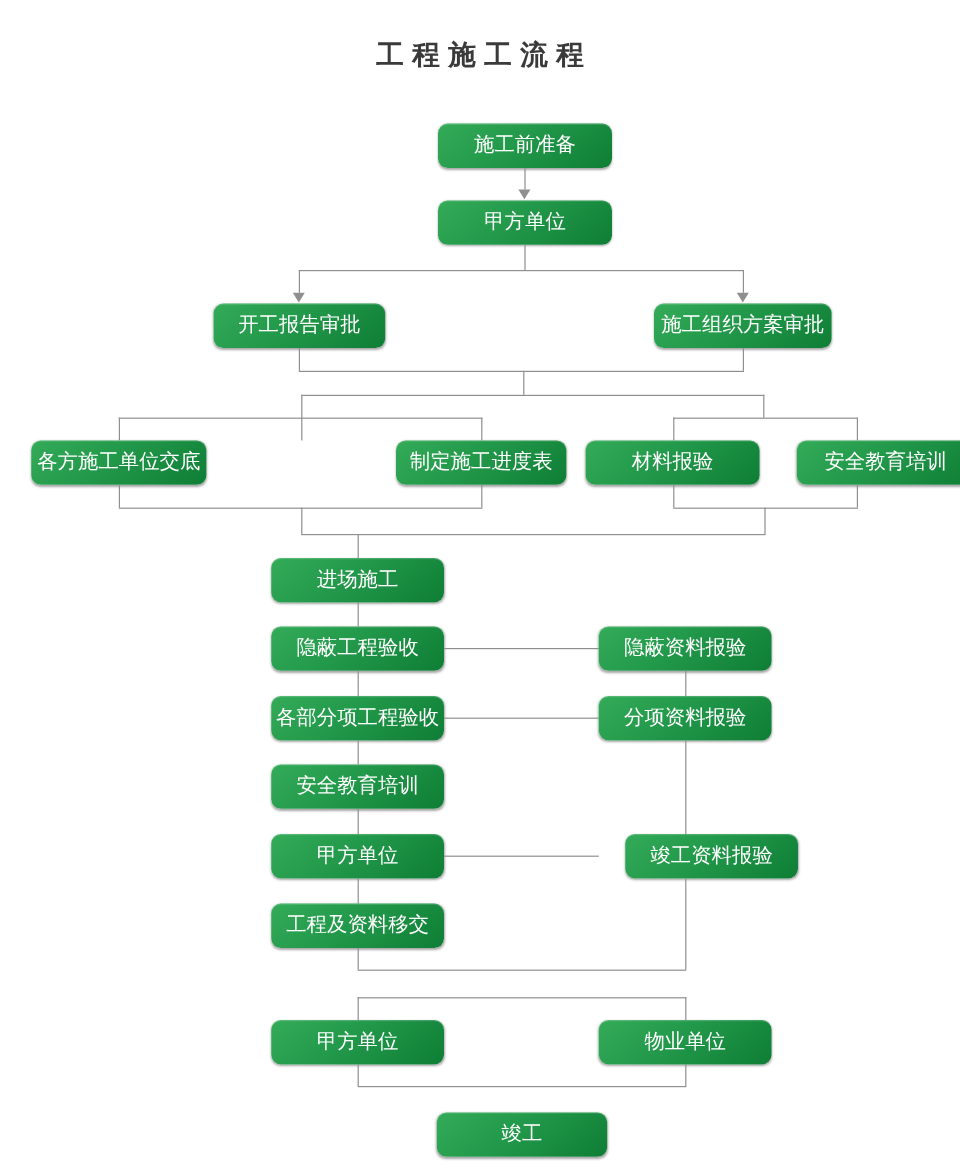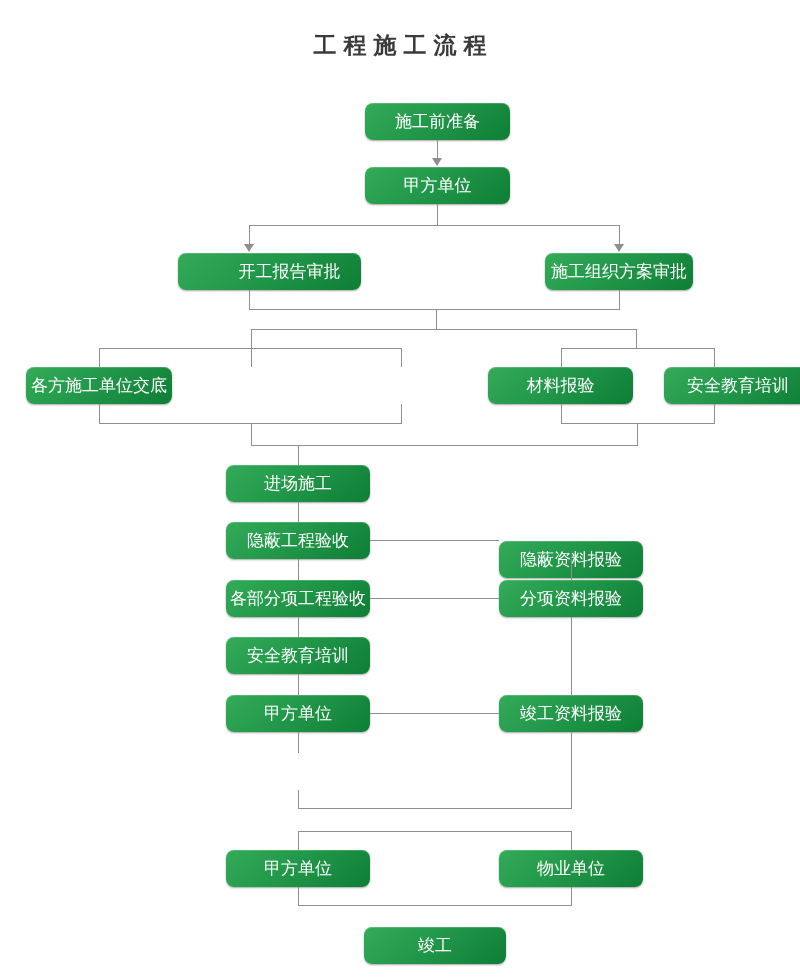--- a/index.html
+++ b/index.html
@@ -29,33 +29,35 @@
 </style>
 </head>
 <body>
 
 <div id="canvas">
 
   <div class="title">工程施工流程</div>
 
   <div class="node" style="left:365px;top:103px;width:145px;">施工前准备</div>
   <div class="node" style="left:365px;top:167px;width:145px;">甲方单位</div>
-  <div class="node" style="left:178px;top:253px;width:143px;padding-left:40px;">开工报告审批</div>
+  <div class="node" style="left:178px;top:253px;width:143px;">开工报告审批</div>
   <div class="node" style="left:545px;top:253px;width:148px;">施工组织方案审批</div>
   <div class="node" style="left:26px;top:367px;width:146px;">各方施工单位交底</div>
+  <div class="node" style="left:330px;top:367px;width:142px;">制定施工进度表</div>
   <div class="node" style="left:488px;top:367px;width:145px;">材料报验</div>
   <div class="node" style="left:664px;top:367px;width:148px;">安全教育培训</div>
   <div class="node" style="left:226px;top:522px;width:144px;">隐蔽工程验收</div>
   <div class="node" style="left:226px;top:465px;width:144px;">进场施工</div>
-  <div class="node" style="left:499px;top:541px;width:144px;">隐蔽资料报验</div>
+  <div class="node" style="left:499px;top:522px;width:144px;">隐蔽资料报验</div>
   <div class="node" style="left:226px;top:580px;width:144px;">各部分项工程验收</div>
   <div class="node" style="left:499px;top:580px;width:144px;">分项资料报验</div>
   <div class="node" style="left:226px;top:637px;width:144px;">安全教育培训</div>
   <div class="node" style="left:226px;top:695px;width:144px;">甲方单位</div>
-  <div class="node" style="left:499px;top:695px;width:144px;">竣工资料报验</div>
+  <div class="node" style="left:521px;top:695px;width:144px;">竣工资料报验</div>
+  <div class="node" style="left:226px;top:753px;width:144px;">工程及资料移交</div>
   <div class="node" style="left:226px;top:850px;width:144px;">甲方单位</div>
   <div class="node" style="left:499px;top:850px;width:144px;">物业单位</div>
   <div class="node" style="left:364px;top:927px;width:142px;">竣工</div>
 
   <div class="v" style="left:437px;top:140px;height:18px;"></div>
   <div class="arrow" style="left:432px;top:158px;"></div>
   <div class="v" style="left:437px;top:204px;height:21px;"></div>
   <div class="h" style="left:249px;top:225px;width:371px;"></div>
   <div class="v" style="left:249px;top:225px;height:19px;"></div>
   <div class="arrow" style="left:244px;top:244px;"></div>

